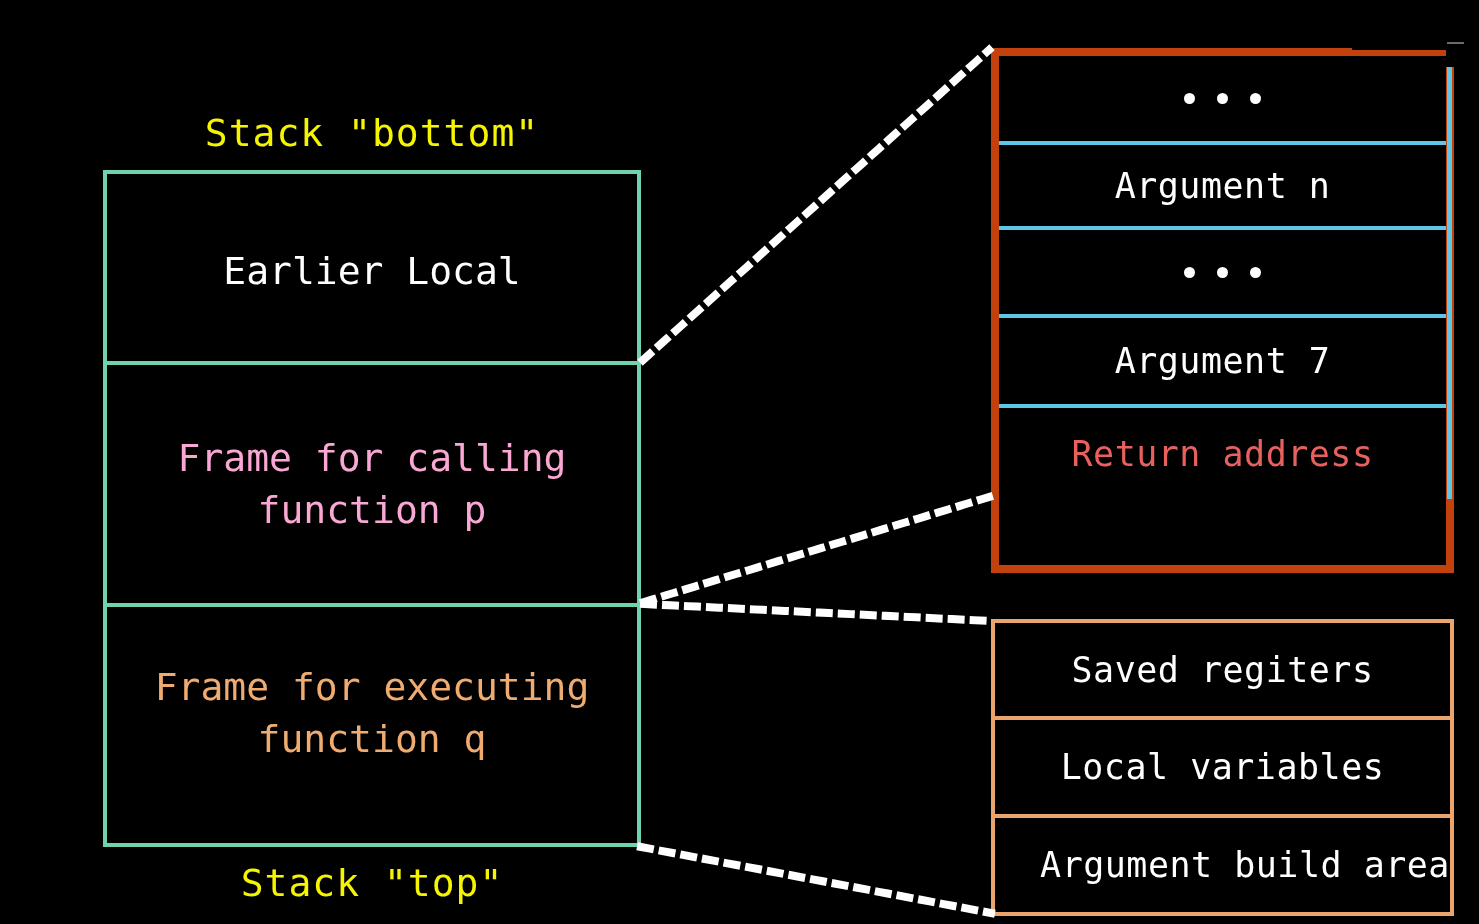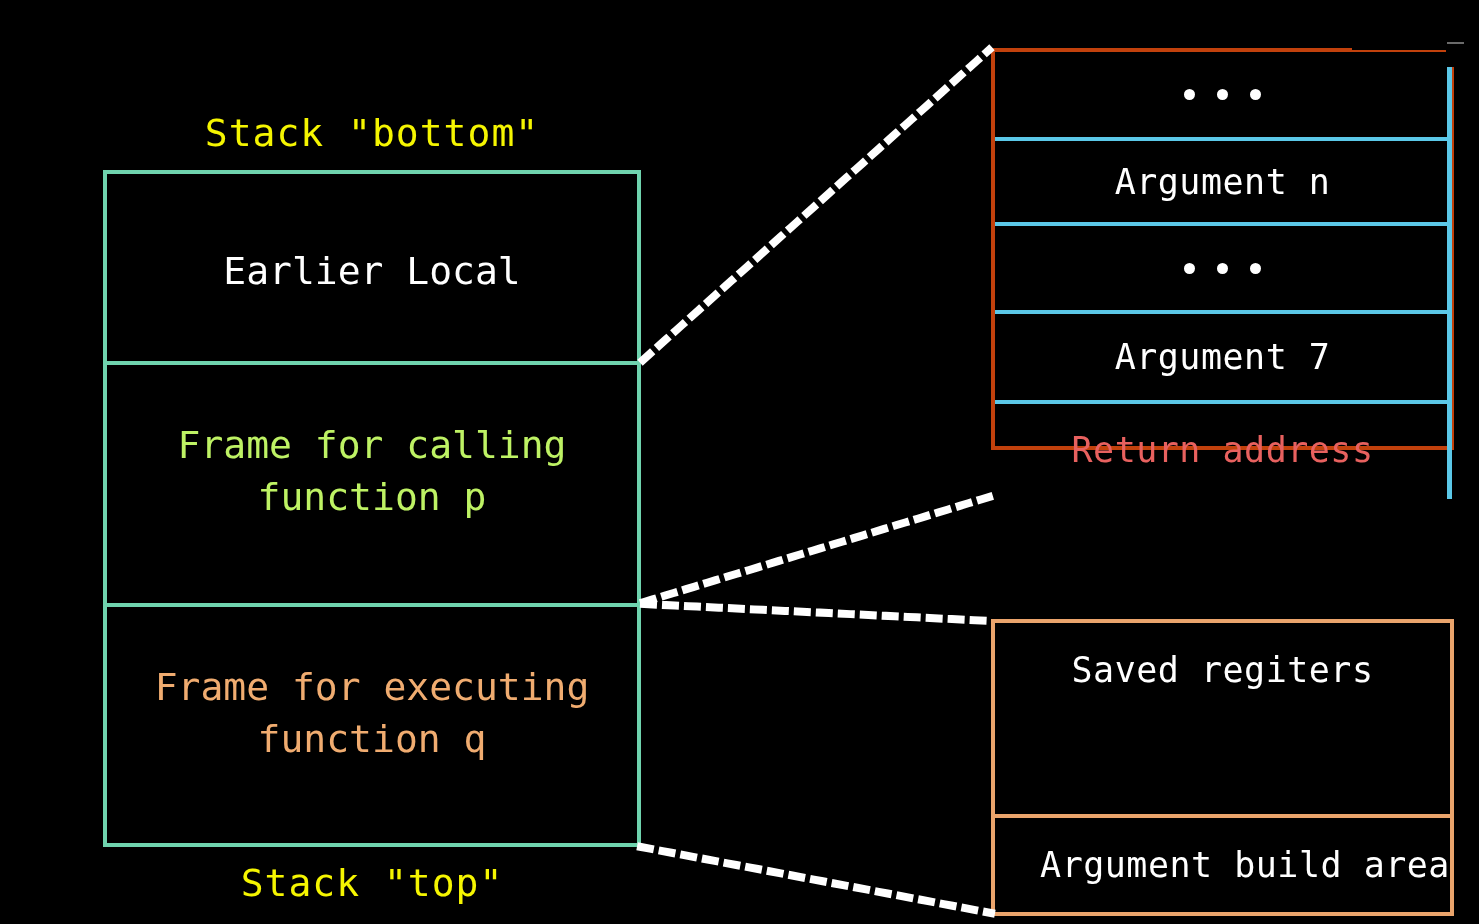--- a/index.html
+++ b/index.html
@@ -39,21 +39,21 @@
 
   .stack-seg .txt {
     position: absolute;
     left: 0; right: 0;
     text-align: center;
     font-size: 38px;
     line-height: 52px;
     white-space: pre-line;
   }
   #seg-earlier .txt { top: 71px; color: #ffffff; }
-  #seg-calling .txt { top: 54px; color: #bef264; }
+  #seg-calling .txt { top: 67px; color: #f9a8d4; }
   #seg-exec    .txt { top: 54px; color: #f0ac70; }
 
   
   .stack-end-label {
     position: absolute;
     color: #f5f500;
     font-size: 38px;
     line-height: 44px;
     white-space: nowrap;
     letter-spacing: 1px;
@@ -63,22 +63,22 @@
 
   
   .detail-box {
     position: absolute;
     box-sizing: border-box;
   }
   #caller-box {
     left: 991px;
     top: 48px;
     width: 463px;
-    height: 402px;
-    border: 4px solid #c2410c;
+    height: 525px;
+    border: 8px solid #c2410c;
   }
   #callee-box {
     left: 991px;
     top: 619px;
     width: 463px;
     height: 297px;
     border: 4px solid #eaa46c;
   }
   .drow {
     position: absolute;
@@ -221,20 +221,23 @@
   <div id="caller-right-mask"></div>
   <div id="caller-right-extra"></div>
   <div id="stray-dash"></div>
 
   <div id="callee-box" class="detail-box">
 
     <div class="drow" style="top:0px;height:93px;">
       <span class="rtext">Saved regiters</span>
     </div>
 
+    <div class="drow" style="top:93px;height:98px;">
+      <span class="rtext">Local variables</span>
+    </div>
 
     <div class="drow" style="top:191px;height:98px;padding-left:45px;">
       <span class="rtext">Argument build area</span>
     </div>
 
   </div>
 
   <svg id="connectors" viewBox="0 0 1479 924">
     <g id="connector-group" stroke="#ffffff" stroke-width="8" stroke-linecap="square" stroke-dasharray="9 13" fill="none">
         <line x1="643" y1="360" x2="989" y2="50"></line>

